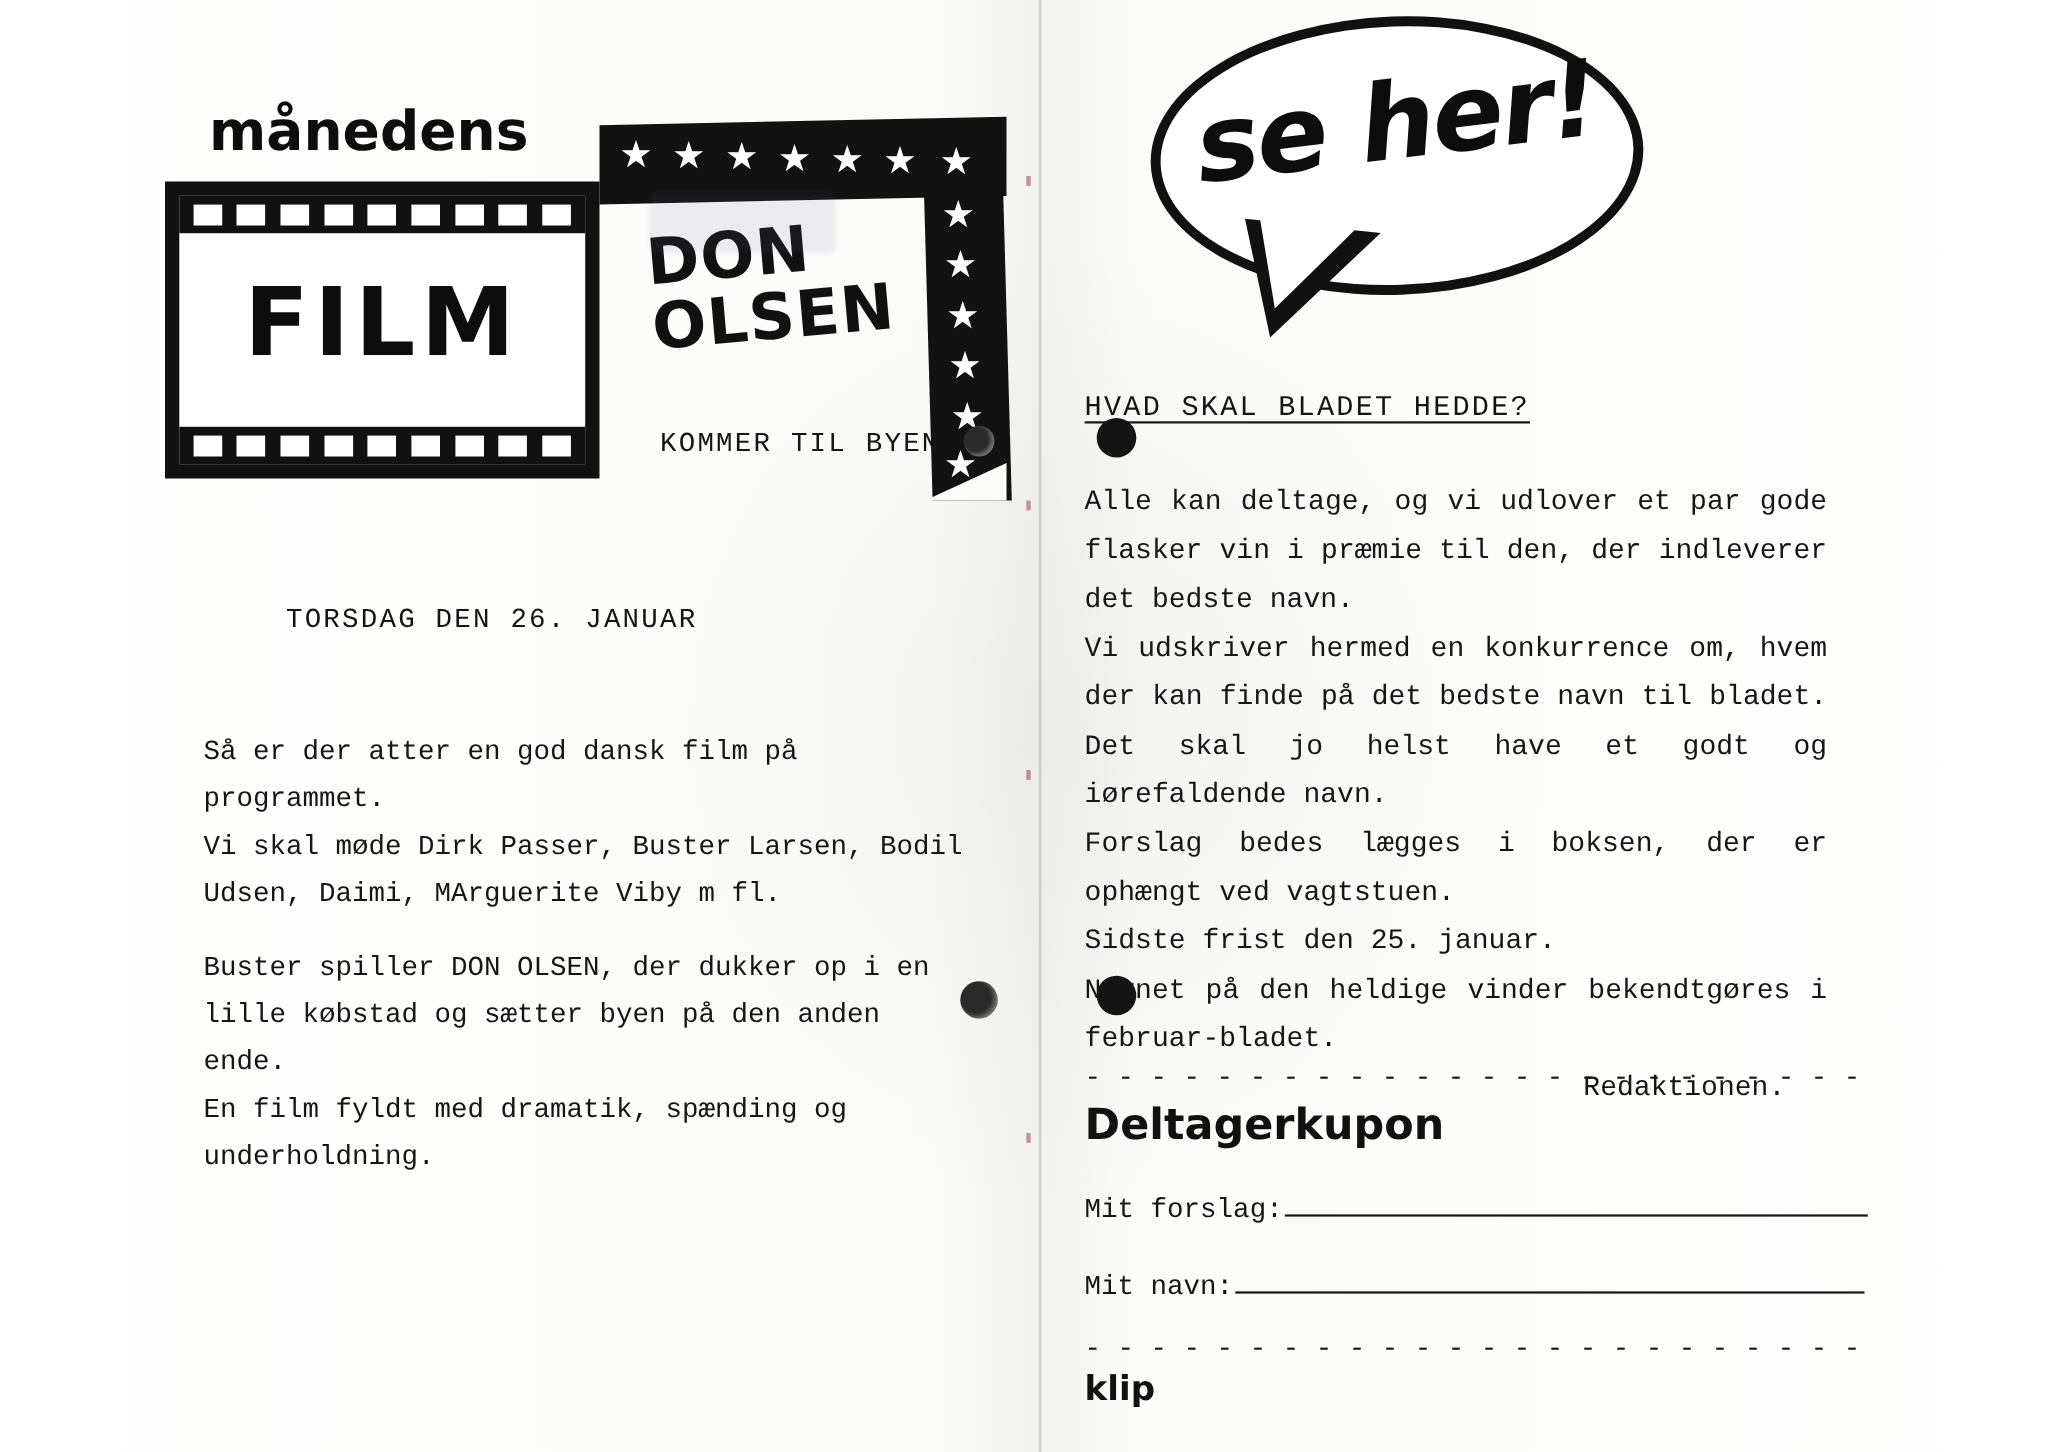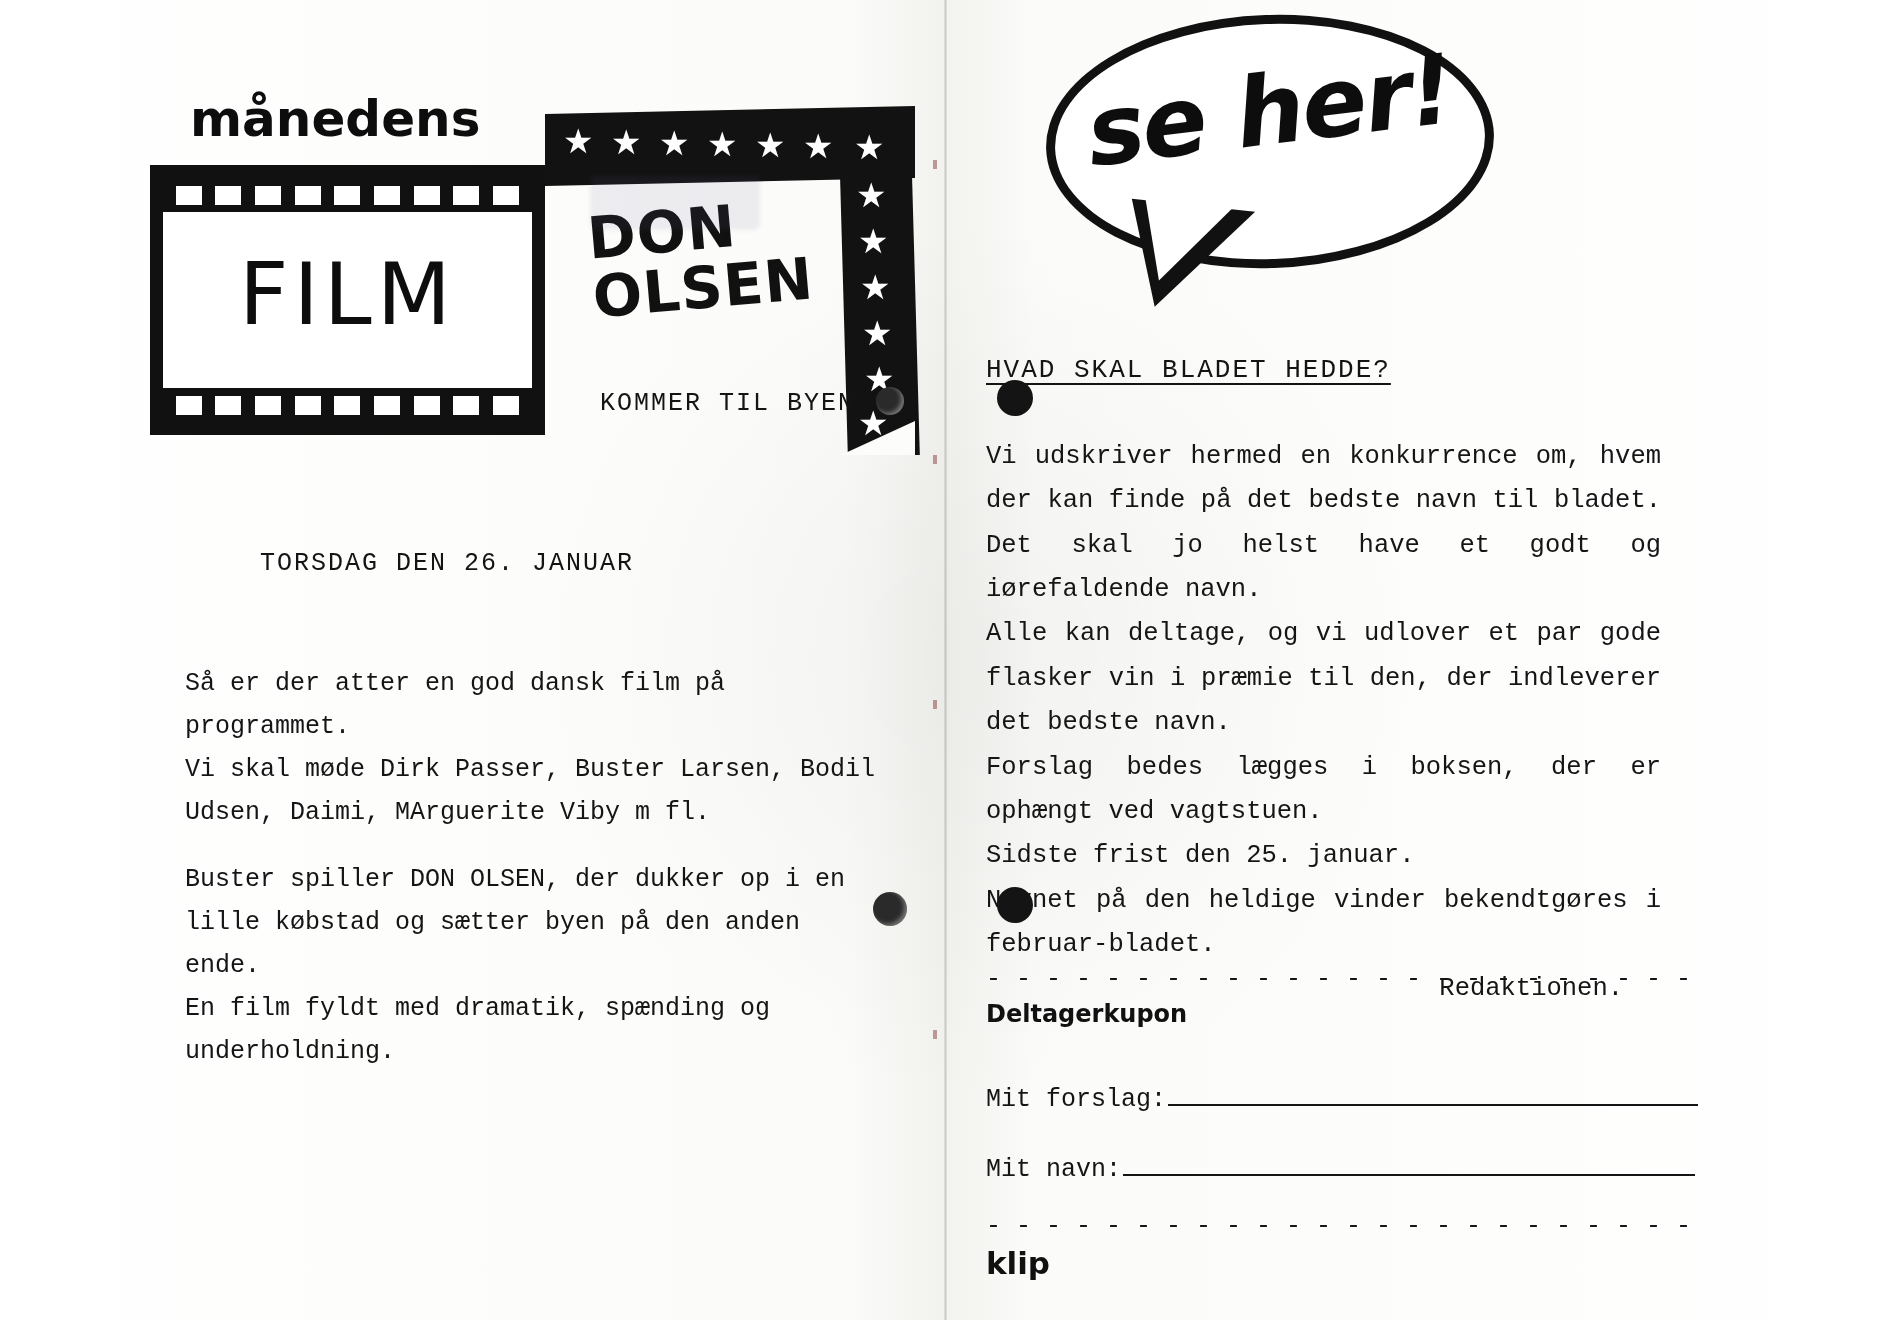--- a/index.html
+++ b/index.html
@@ -98,21 +98,21 @@
     width: 26px;
     height: 19px;
     background: #fff;
   }
   .film-word {
     position: absolute;
     left: 0; right: 0;
     top: 66px;
     text-align: center;
     font-family: "DejaVu Sans", sans-serif;
-    font-weight: normal;
+    font-weight: bold;
     font-size: 86px;
     letter-spacing: 5px;
     color: #0d0d0d;
   }
   .star-band {
     position: absolute;
     left: 545px;
     top: 110px;
     width: 370px;
     height: 345px;
@@ -294,21 +294,21 @@
     overflow: hidden;
   }
   .dl1 { top: 965px; }
   .dl2 { top: 1212px; }
   .kupon {
     position: absolute;
     left: 0;
     top: 1000px;
     font-family: "DejaVu Sans", sans-serif;
     font-weight: bold;
-    font-size: 24px;
+    font-size: 39px;
     color: #111;
   }
   .field {
     position: absolute;
     font-size: 25px;
     color: #151515;
     white-space: nowrap;
   }
   .f1 { left: 0px; top: 1085px; }
   .f2 { left: 0px; top: 1155px; }
@@ -437,22 +437,22 @@
         <div class="bubble"></div>
         <div class="bubble-tail"></div>
         <div class="bubble-tail-inner"></div>
         <div class="se-her">se her!</div>
       </div>
 
 
       <div class="hvad">HVAD SKAL BLADET HEDDE?</div>
 
       <div class="right-body">
+        <p class="just">Alle kan deltage, og vi udlover et par gode flasker vin i præmie til den, der indleverer det bedste navn.</p>
         <p class="just">Vi udskriver hermed en konkurrence om, hvem der kan finde på det bedste navn til bladet. Det skal jo helst have et godt og iørefaldende navn.</p>
-        <p class="just">Alle kan deltage, og vi udlover et par gode flasker vin i præmie til den, der indleverer det bedste navn.</p>
         <p class="just">Forslag bedes lægges i boksen, der er ophængt ved vagtstuen.</p>
         <p>Sidste frist den 25. januar.</p>
         <p class="just">Navnet på den heldige vinder bekendtgøres i februar-bladet.</p>
         <p class="sig">Redaktionen.</p>
       </div>
 
       <div class="dash-line dl1">- - - - - - - - - - - - - - - - - - - - - - - - - - - - - - - - - - -</div>
 
       <div class="kupon">Deltagerkupon</div>
 

